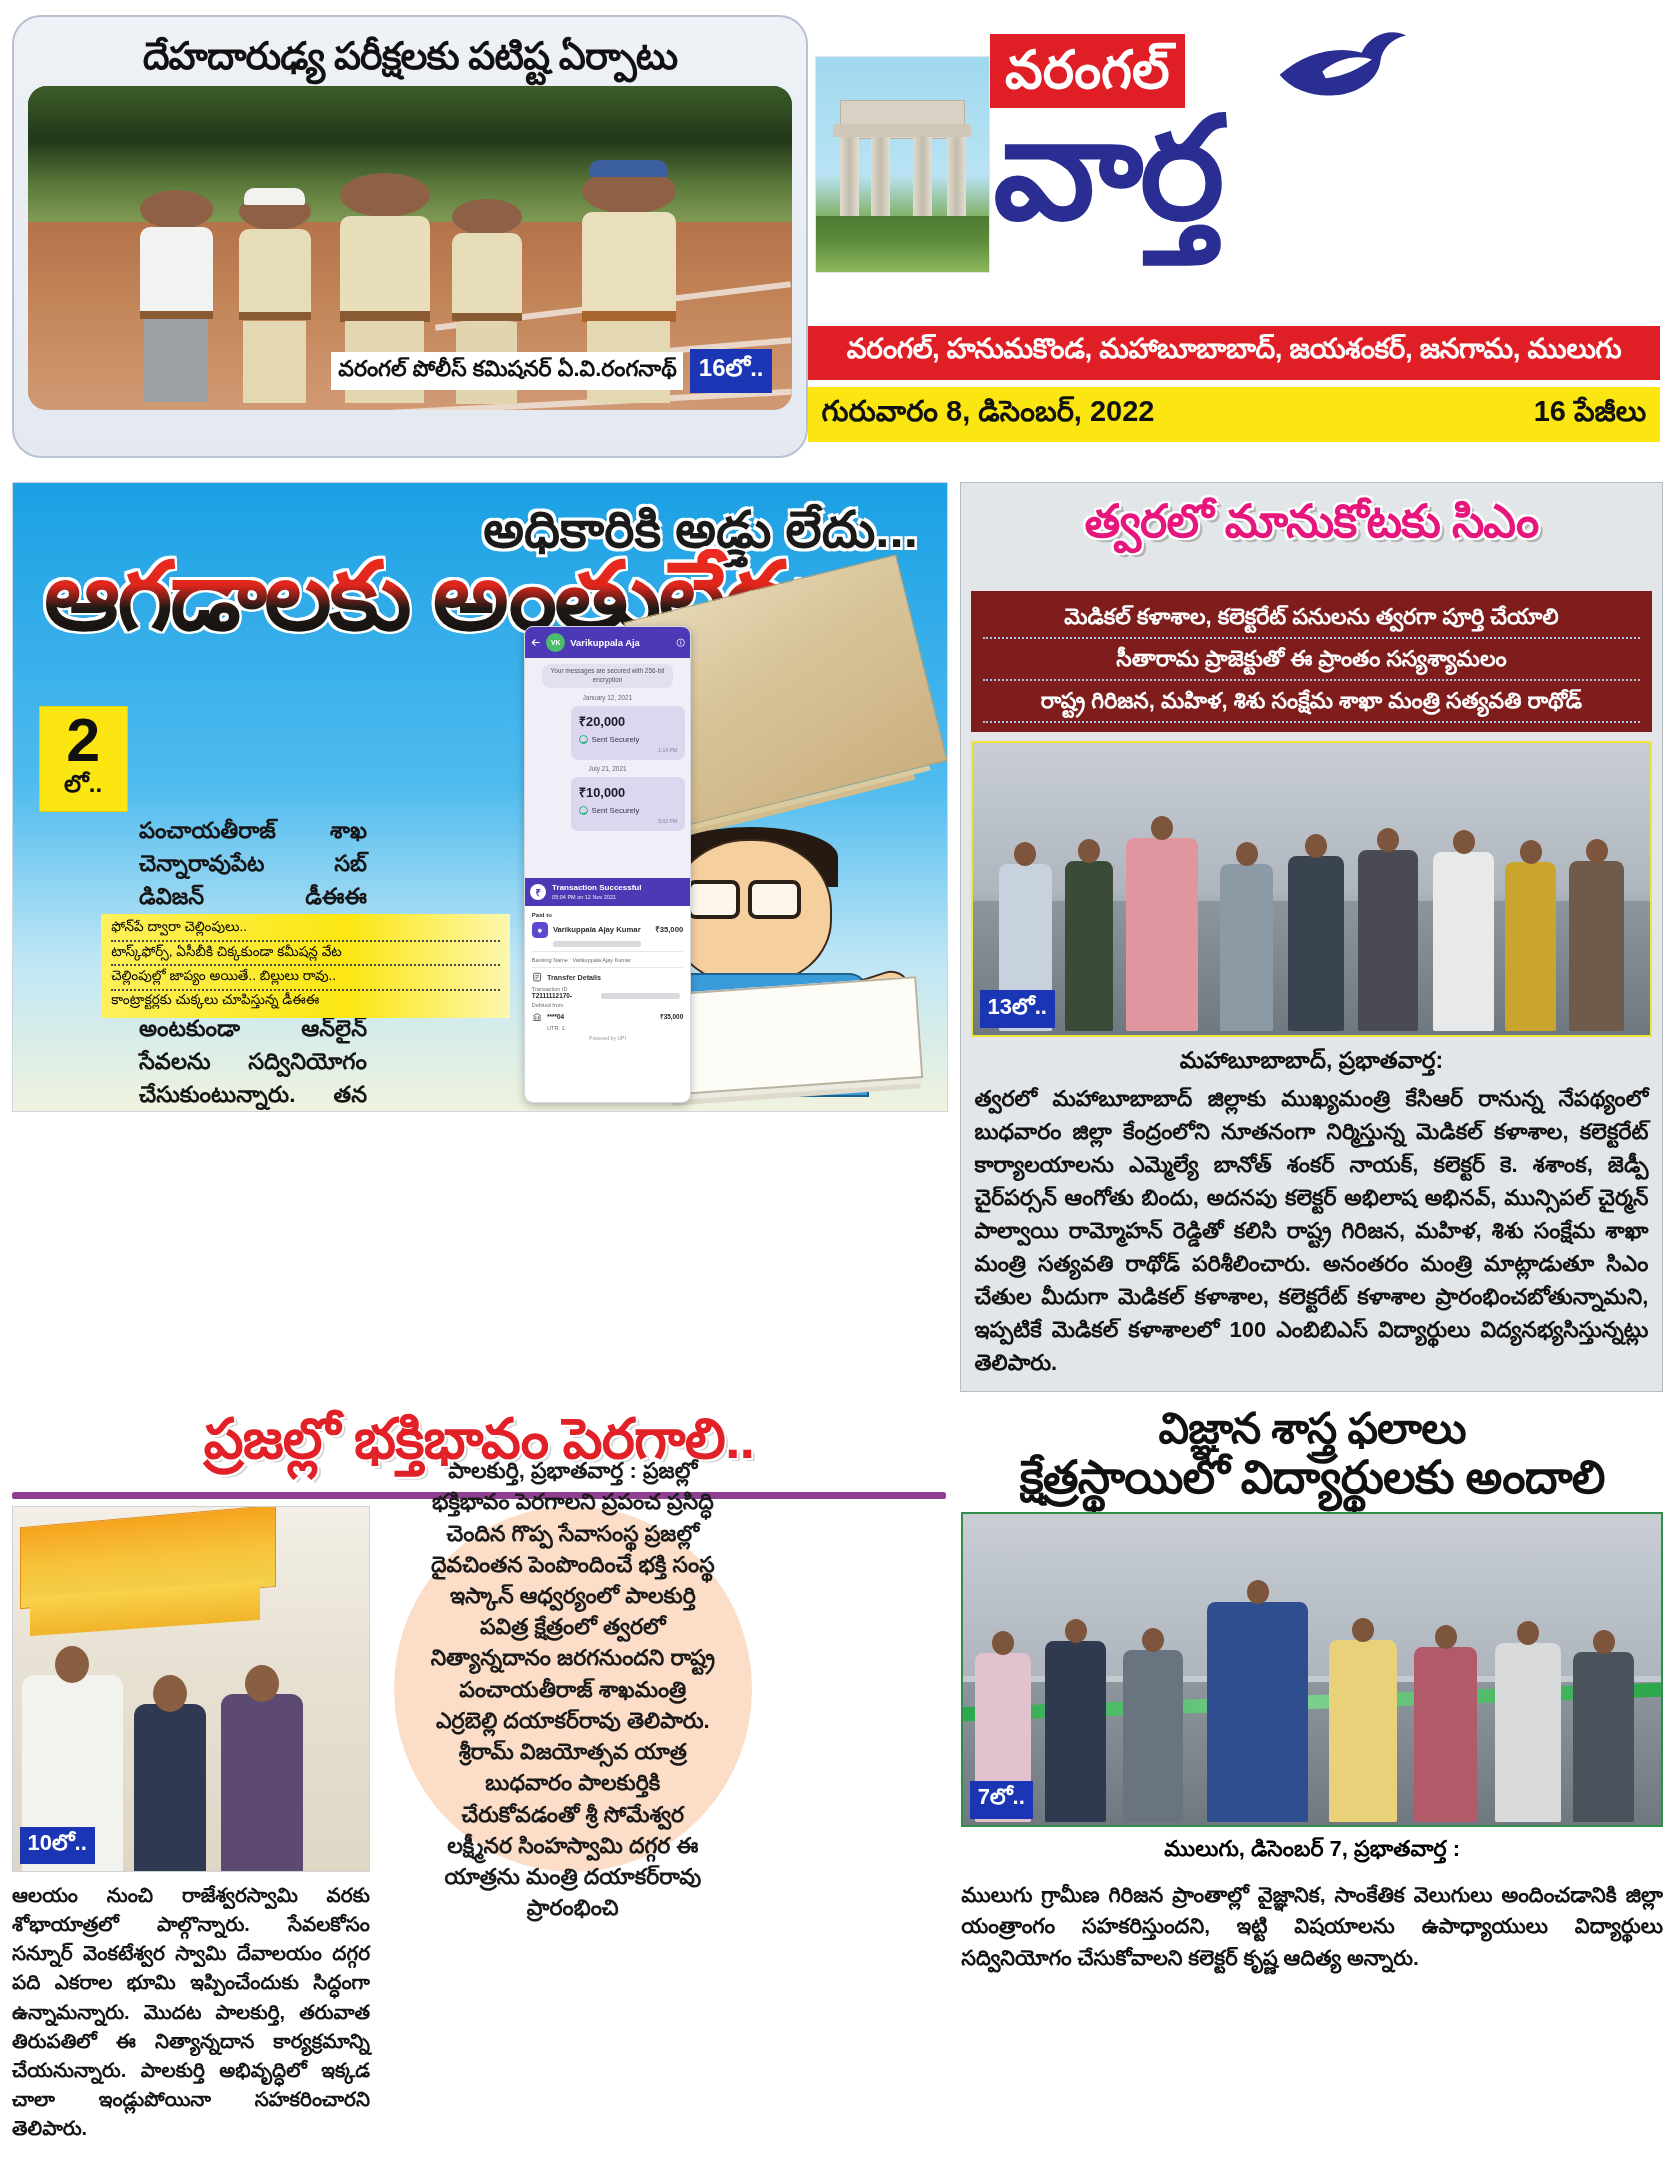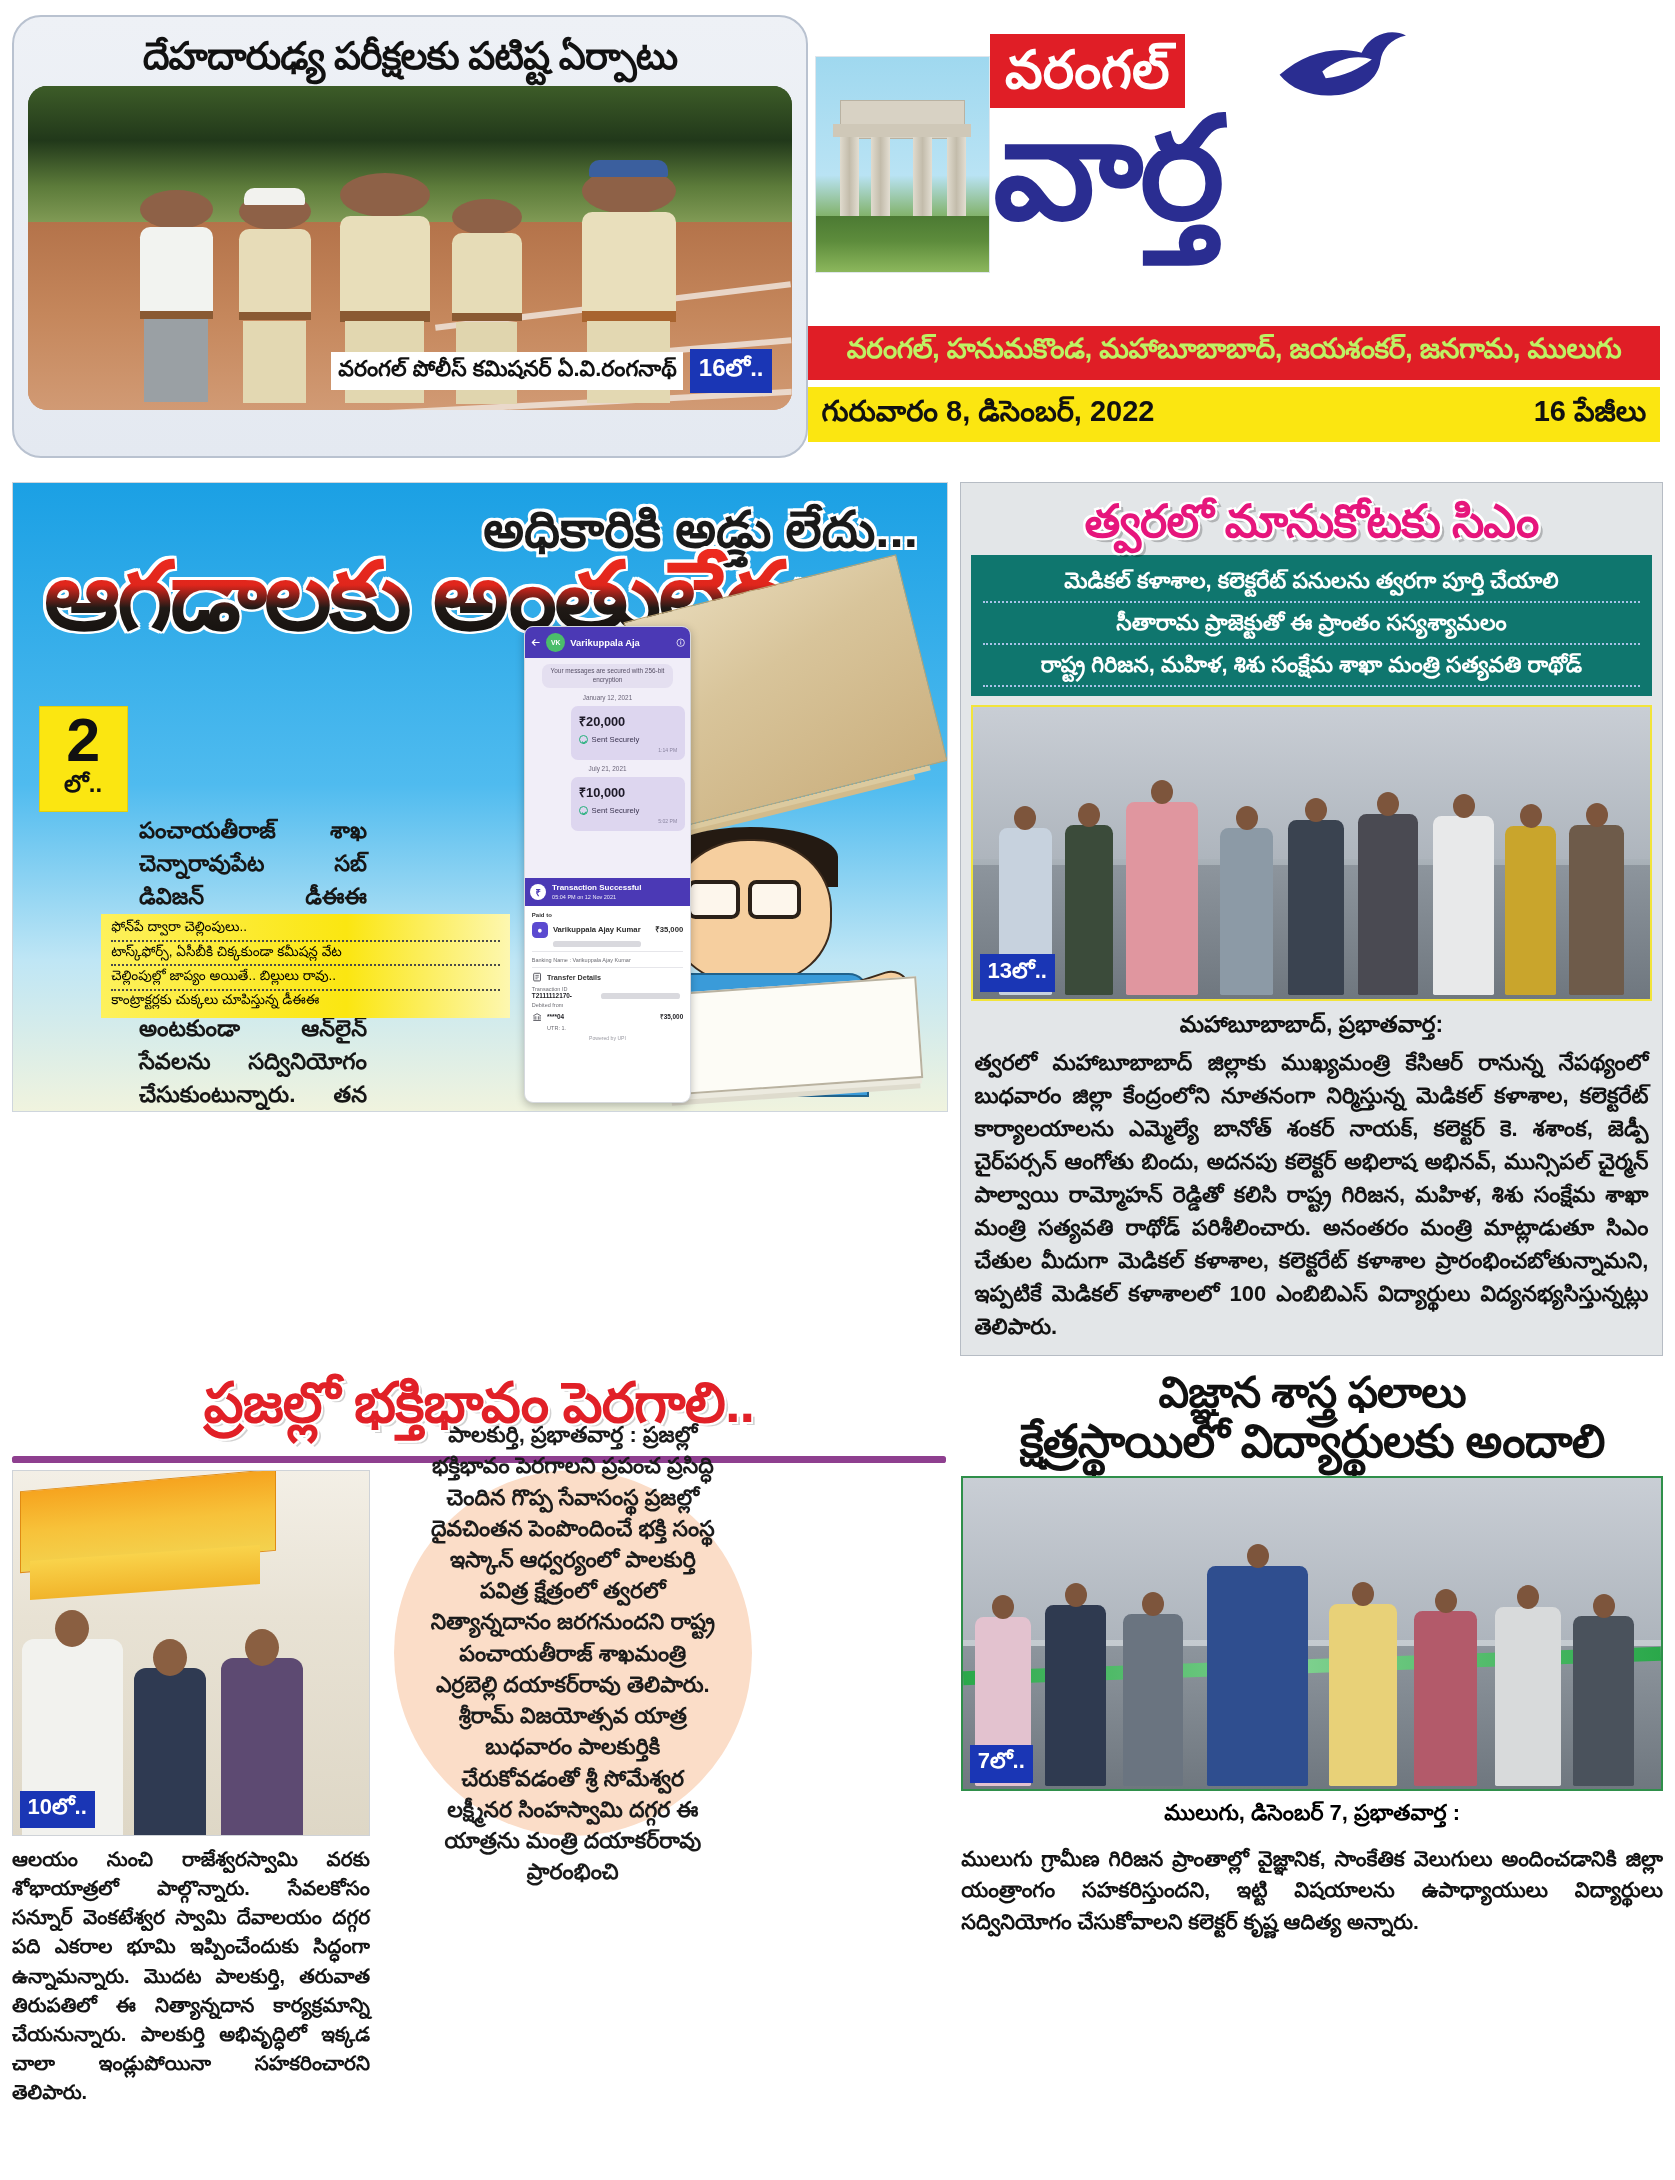--- a/index.html
+++ b/index.html
@@ -82,21 +82,21 @@
     line-height:1; padding:8.5px 15.3px 12px 15.3px; display:inline-block;
     position:relative; z-index:2;
   }
   .dove { position:absolute; left:281px; top:12px; z-index:3; }
   .mast-blue {
     color:#2a2d91; font-weight:bold; font-size:143px; line-height:.92;
     margin-top:-5.1px; margin-left:3.4px; letter-spacing:-3.4px;
   }
 
   .districts {
-    background:#e01e26; color:#bef264; font-weight:bold; font-size:28px;
+    background:#e01e26; color:#ffffff; font-weight:bold; font-size:28px;
     text-align:center; padding:7.7px 5.1px; margin-top:3.4px; white-space:nowrap;
     letter-spacing:-0.4px;
   }
   .datebar {
     background:#fbe611; color:#111; font-weight:bold; font-size:29px;
     display:flex; justify-content:space-between; align-items:center;
     padding:7.7px 13.6px; margin-top:6.8px;
   }
 
   
@@ -206,21 +206,21 @@
   
   .art {
     border:1.7px solid #b6bcc4; background:#e3e6e8; padding:8.5px 10.2px 12px 10.2px;
   }
   .art-head {
     text-align:center; font-size:46px; font-weight:bold; color:#e6167c;
     letter-spacing:-0.9px; line-height:1.08; padding:5.1px 0 8.5px 0;
     text-shadow: -2.1px -2.1px 0 #fff, 2.1px -2.1px 0 #fff, -2.1px 2.1px 0 #fff,
                  2.1px 2.1px 0 #fff, 4.3px 4.3px 0 rgba(0,0,0,.22);
   }
-  .subbox { background:#0f766e; color:#fff; padding:6.8px 12px 8.5px 12px; }
+  .subbox { background:#7f1d1d; color:#fff; padding:6.8px 12px 8.5px 12px;margin-top:36px; }
   .subbox .sl { font-size:22px; font-weight:bold; text-align:center; line-height:1.35; padding:4.3px 1.7px; }
   .subbox .sdots { border-top:2.6px dotted #a9c3e8; margin:0.9px 0; }
 
   .art-photo {
     height:296px; margin-top:8.5px; position:relative; overflow:hidden;
     border:2.6px solid #f2e43a;
     background:linear-gradient(180deg,#b9bfc6 0%,#cfd4d9 30%,#9aa3ab 62%,#7e868e 100%);
   }
   .ap-sky { position:absolute; inset:0 0 48% 0; background:linear-gradient(180deg,#c9ced5,#aeb5bd); }
   .ap-ground { position:absolute; inset:54% 0 0 0; background:linear-gradient(180deg,#8d959d,#6f777f); }

